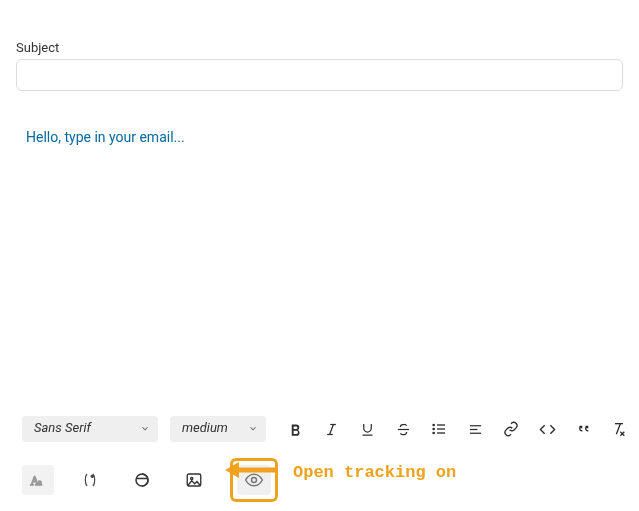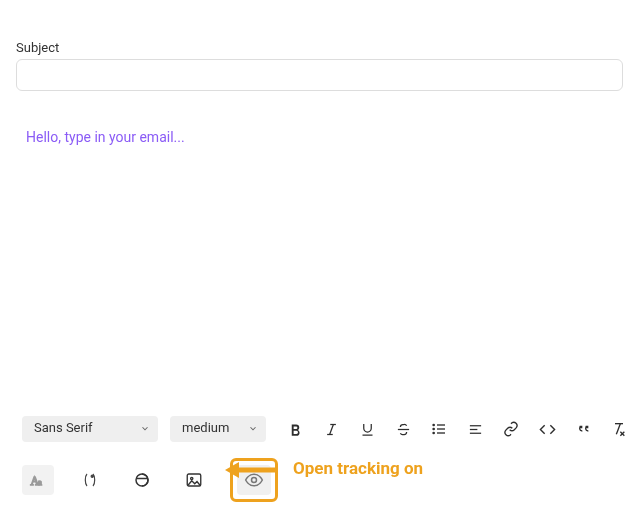--- a/index.html
+++ b/index.html
@@ -27,21 +27,21 @@
     border: 1px solid #ddd;
     border-radius: 6px;
     padding: 4px 10px;
     font-size: 14px;
     outline: none;
   }
   .editor {
     margin-top: 28px;
     min-height: 270px;
     font-size: 14px;
-    color: #8b5cf6;
+    color: #0369a1;
     padding: 10px;
   }
   .toolbar {
     position: absolute;
     left: 22px;
     top: 416px;
     display: flex;
     align-items: center;
     gap: 12px;
   }
@@ -50,20 +50,21 @@
     border: none;
     border-radius: 4px;
     height: 26px;
     padding: 0 28px 4px 12px;
     font-size: 13px;
     color: #333;
     display: inline-flex;
     align-items: center;
     position: relative;
     cursor: pointer;
+    font-style: italic;
   }
   .select-pill .chev {
     position: absolute;
     right: 8px;
     top: 50%;
     transform: translateY(-50%);
   }
   .mini-icons {
     display: flex;
     align-items: center;
@@ -114,21 +115,23 @@
   .eye-box .sec-btn {
     background: #f0f0f0;
     width: 34px;
     height: 30px;
   }
   .arrow-annot {
     position: absolute;
     left: 225px;
     top: 458px;
     display: flex;
+    align-items: center;
     gap: 14px;
+    font-family: Liberation Mono, monospace;
   }
   .arrow {
     color: #eea21e;
   }
   .annot-text {
     color: #eea21e;
     font-weight: 700;
     font-size: 17px;
   }
 </style>

